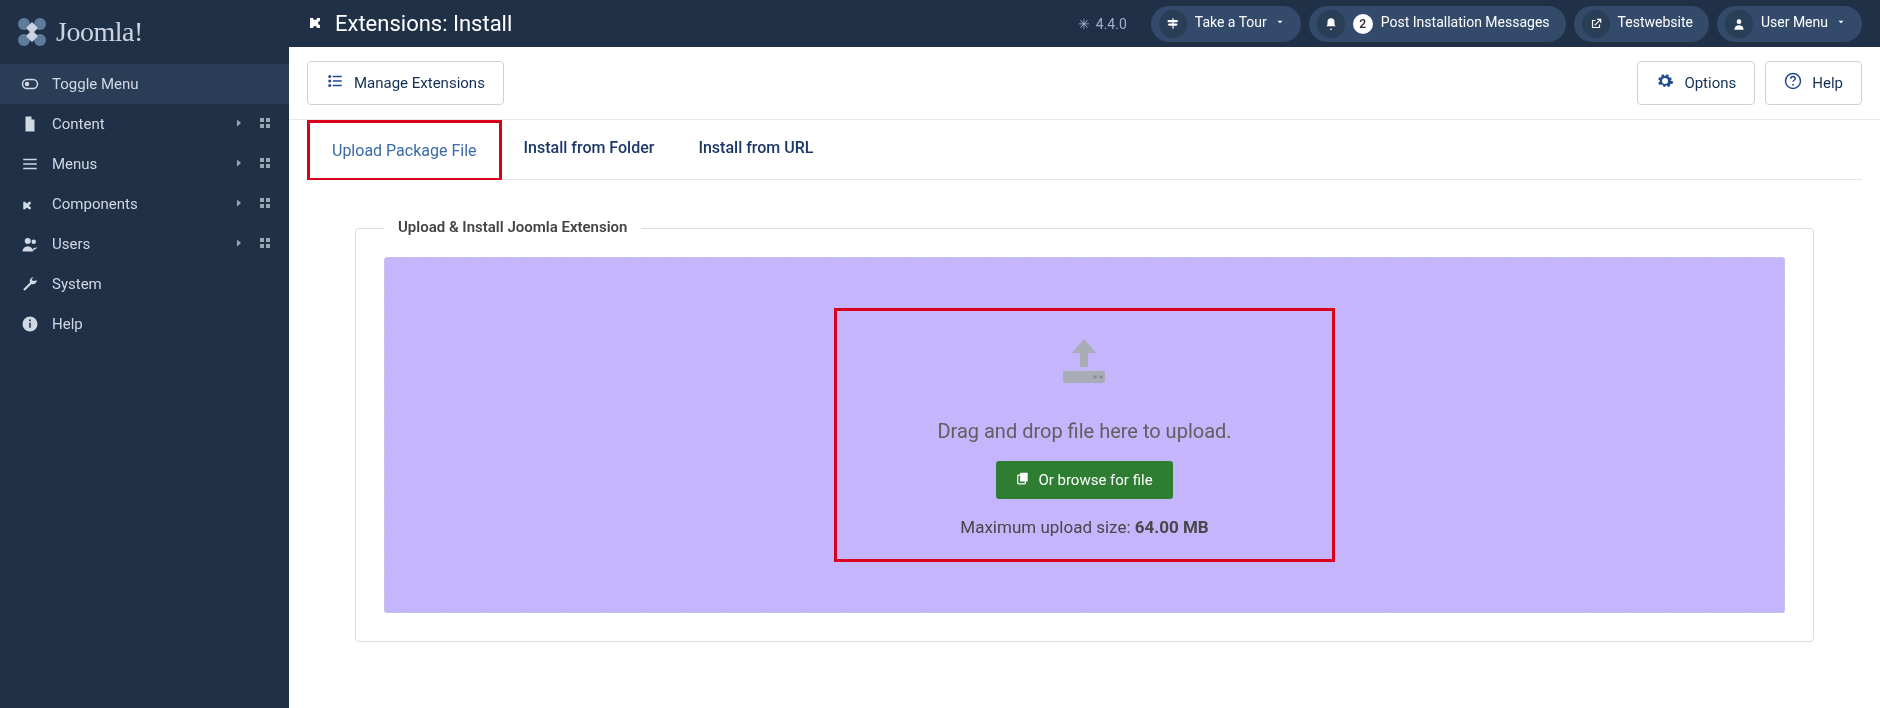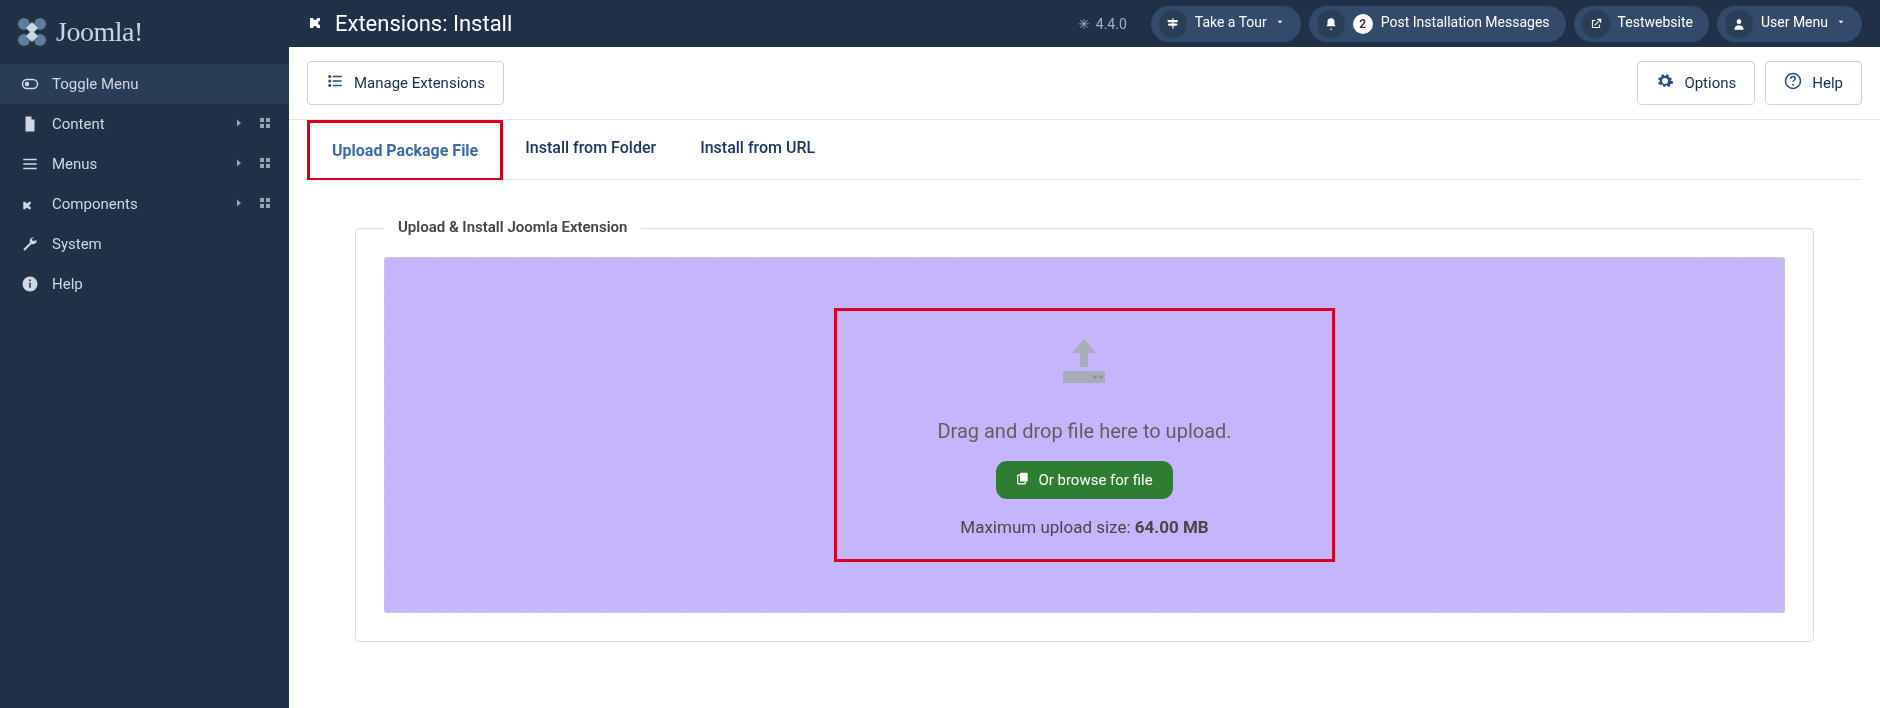--- a/index.html
+++ b/index.html
@@ -24,29 +24,29 @@
 .hbtn .circle { width: 28px; height: 28px; background: #2b3e58; border-radius: 50%; display: flex; align-items: center; justify-content: center; margin: -4px 0 -4px -8px; }
 .badge { background: #fff; color: #333; border-radius: 50%; width: 20px; height: 20px; display: flex; align-items: center; justify-content: center; font-size: 12px; font-weight: 600; }
 
 .toolbar { background: #fff; padding: 14px 18px; border-bottom: 1px solid #e4e7ec; display: flex; align-items: center; gap: 10px; }
 .btn { border: 1px solid #ccd2da; background: #fff; padding: 10px 18px; border-radius: 4px; display: inline-flex; align-items: center; gap: 10px; font-size: 15px; color: #132f53; cursor: pointer; }
 .toolbar-spacer { flex: 1; }
 
 .content { padding: 0 18px 18px; background: #fff; margin: 0; }
 .tabs { display: flex; border-bottom: 1px solid #e4e7ec; }
 .tab { padding: 18px 22px; font-size: 16px; color: #1a3867; cursor: pointer; font-weight: 500; }
-.tab.active { color: #3a6aa8; border: 3px solid #d9001b; border-bottom: 2px solid #d9001b; font-weight: 700; margin-bottom: -1px; }
+.tab.active { color: #3a6aa8; border: 3px solid #d9001b; border-bottom: 2px solid #d9001b; font-weight: 400; margin-bottom: -1px; }
 
 .panel { border: 1px solid #d7dde5; border-radius: 4px; margin: 48px; padding: 0; position: relative; }
 .panel-title { position: absolute; top: -11px; left: 28px; background: #fff; padding: 0 14px; color: #444; font-weight: 600; font-size: 15px; }
 .dropzone { margin: 28px; border: 1px dashed #c6cdd7; border-radius: 3px; padding: 50px 20px 50px; display: flex; flex-direction: column; align-items: center; background: #c4b5fd; }
 .drop-center { border: 3px solid #d9001b; padding: 26px 100px 22px; display: flex; flex-direction: column; align-items: center; }
 .upload-icon { color: #aeb4bd; }
 .drop-text { font-size: 20px; color: #5f5f5f; margin: 26px 0 18px; }
-.browse-btn { background: #2f7d32; color: #fff; border: none; padding: 10px 20px; border-radius: 11px; font-size: 15px; display: inline-flex; align-items: center; gap: 8px; cursor: pointer; }
+.browse-btn { background: #2f7d32; color: #fff; border: none; padding: 10px 20px; border-radius: 3px; font-size: 15px; display: inline-flex; align-items: center; gap: 8px; cursor: pointer; }
 .max-text { margin-top: 18px; font-size: 17px; color: #474747; }
 .max-text .val { font-weight: 700; }
 
 .icon svg { width: 18px; height: 18px; fill: currentColor; }
 .chev svg, .grid-icon svg { width: 12px; height: 12px; fill: currentColor; }
 .gear-blue { color: #224a8d; }
 .q-blue { color: #224a8d; }
 .list-blue { color: #224a8d; }
 </style>
 </head>
@@ -124,20 +124,40 @@
           <path d="M8 5l8 7-8 7z"></path>
         </svg></span>
     <span class="grid-icon"><svg viewBox="0 0 24 24">
           <rect x="2" y="2" width="8" height="8"></rect>
           <rect x="14" y="2" width="8" height="8"></rect>
           <rect x="2" y="14" width="8" height="8"></rect>
           <rect x="14" y="14" width="8" height="8"></rect>
         </svg></span>
   </div>
 
+  <div class="nav-item">
+    <span class="icon">
+        <svg viewBox="0 0 24 24">
+          <circle cx="9" cy="8" r="4"></circle>
+          <path d="M2 22a7 7 0 0114 0z"></path>
+          <circle cx="17" cy="9" r="3"></circle>
+          <path d="M14 22a6 6 0 018-5"></path>
+        </svg>
+      </span>
+    <span class="label">Users</span>
+    <span class="chev"><svg viewBox="0 0 24 24">
+          <path d="M8 5l8 7-8 7z"></path>
+        </svg></span>
+    <span class="grid-icon"><svg viewBox="0 0 24 24">
+          <rect x="2" y="2" width="8" height="8"></rect>
+          <rect x="14" y="2" width="8" height="8"></rect>
+          <rect x="2" y="14" width="8" height="8"></rect>
+          <rect x="14" y="14" width="8" height="8"></rect>
+        </svg></span>
+  </div>
 
   <div class="nav-item">
     <span class="icon">
         <svg viewBox="0 0 24 24">
           <path d="M21 7a5 5 0 01-7 5L5 21l-2-2 9-9a5 5 0 015-7l-3 3 2 2z"></path>
         </svg>
       </span>
     <span class="label">System</span>
   </div>
 

